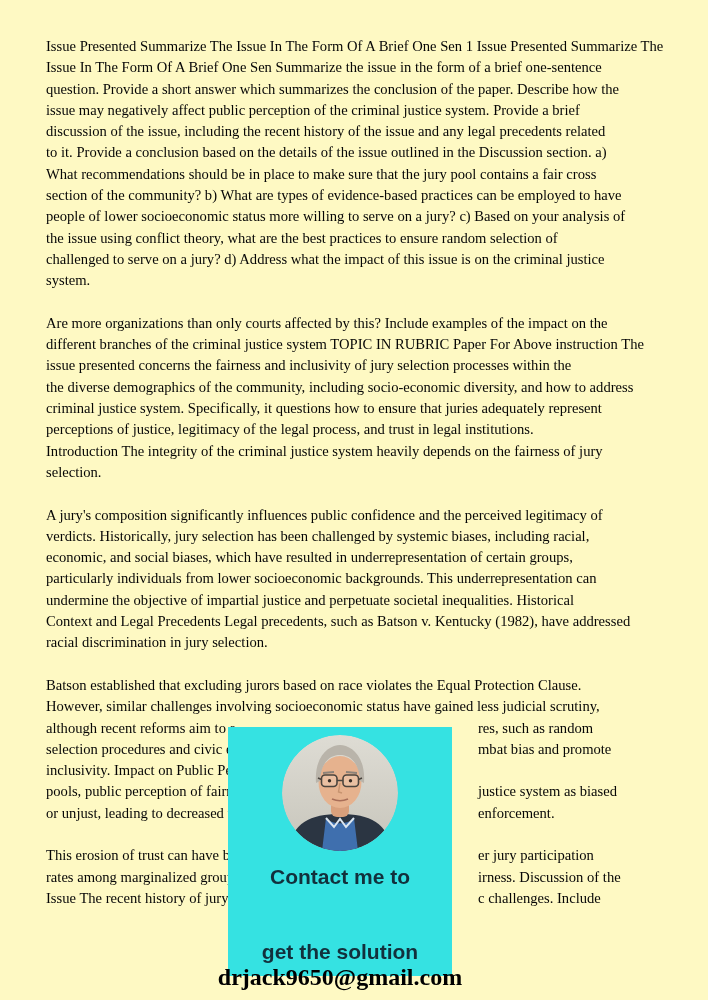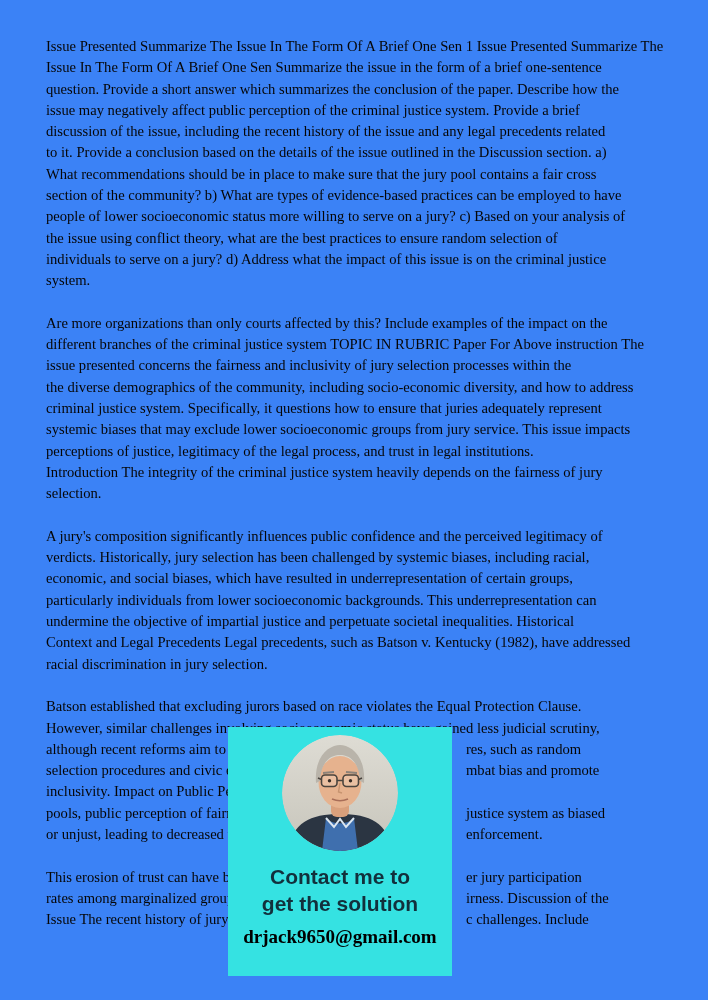--- a/index.html
+++ b/index.html
@@ -3,32 +3,32 @@
 <meta charset="utf-8">
 <style>
   html,body{margin:0;padding:0;}
   body{
     width:708px;height:1000px;
     background:#ffffff;
     font-family:"Liberation Serif", serif;
     position:relative;
     overflow:hidden;
   }
-  .page{position:absolute;inset:0;background:#3b82f6;}
+  .page{position:absolute;inset:0;background:#fef9c3;}
   .doc-text{
     position:absolute;
     left:46px;top:36px;width:620px;
     font-size:14.6px;
     line-height:21.3px;
     color:#060606;
   }
   .paragraph{margin:0 0 21.3px 0;}
   .line{white-space:nowrap;height:21.3px;}
   .line.split{position:relative;}
-  .frag-right{position:absolute;left:420px;top:0;white-space:nowrap;}
+  .frag-right{position:absolute;left:432px;top:0;white-space:nowrap;}
 
   .overlay-card{
     position:absolute;
     left:228px;top:727px;
     width:224px;height:249px;
     background:var(--card-bg,#35e2e2);
     display:flex;
     flex-direction:column;
     align-items:center;
     box-sizing:border-box;
@@ -41,59 +41,59 @@
     flex:0 0 auto;
   }
   .avatar svg{display:block;width:116px;height:116px;}
   .contact-line{
     font-family:"Liberation Sans", sans-serif;
     font-weight:bold;
     font-size:21px;
     line-height:27px;
     color:var(--card-text,#12303c);
     text-align:center;
+    margin-top:48px;
   }
   .contact-line.first{margin-top:12px;}
   .contact-email{
     font-family:"Liberation Serif", serif;
     font-weight:bold;
-    font-size:19px;
+    font-size:24px;
     line-height:24px;
     color:#000000;
-    margin-top:8px;
+    margin-top:0;
     text-align:left;
   }
 </style>
 </head>
 <body style="--card-bg: #35e2e2; --card-text: #12303c;">
 
 <div class="page">
 
   <div class="doc-text" id="doc-text">
       <div class="paragraph">
         <div class="line">Issue Presented Summarize The Issue In The Form Of A Brief One Sen 1 Issue Presented Summarize The</div>
         <div class="line">Issue In The Form Of A Brief One Sen Summarize the issue in the form of a brief one-sentence</div>
         <div class="line">question. Provide a short answer which summarizes the conclusion of the paper. Describe how the</div>
         <div class="line">issue may negatively affect public perception of the criminal justice system. Provide a brief</div>
         <div class="line">discussion of the issue, including the recent history of the issue and any legal precedents related</div>
         <div class="line">to it. Provide a conclusion based on the details of the issue outlined in the Discussion section. a)</div>
         <div class="line">What recommendations should be in place to make sure that the jury pool contains a fair cross</div>
         <div class="line">section of the community? b) What are types of evidence-based practices can be employed to have</div>
         <div class="line">people of lower socioeconomic status more willing to serve on a jury? c) Based on your analysis of</div>
         <div class="line">the issue using conflict theory, what are the best practices to ensure random selection of</div>
-        <div class="line">individuals to serve on a jury? d) Address what the impact of this issue is on the criminal justice</div>
+        <div class="line">challenged to serve on a jury? d) Address what the impact of this issue is on the criminal justice</div>
         <div class="line">system.</div>
       </div>
       <div class="paragraph">
         <div class="line">Are more organizations than only courts affected by this? Include examples of the impact on the</div>
         <div class="line">different branches of the criminal justice system TOPIC IN RUBRIC Paper For Above instruction The</div>
         <div class="line">issue presented concerns the fairness and inclusivity of jury selection processes within the</div>
         <div class="line">the diverse demographics of the community, including socio-economic diversity, and how to address</div>
         <div class="line">criminal justice system. Specifically, it questions how to ensure that juries adequately represent</div>
-        <div class="line">systemic biases that may exclude lower socioeconomic groups from jury service. This issue impacts</div>
         <div class="line">perceptions of justice, legitimacy of the legal process, and trust in legal institutions.</div>
         <div class="line">Introduction The integrity of the criminal justice system heavily depends on the fairness of jury</div>
         <div class="line">selection.</div>
       </div>
       <div class="paragraph">
         <div class="line">A jury's composition significantly influences public confidence and the perceived legitimacy of</div>
         <div class="line">verdicts. Historically, jury selection has been challenged by systemic biases, including racial,</div>
         <div class="line">economic, and social biases, which have resulted in underrepresentation of certain groups,</div>
         <div class="line">particularly individuals from lower socioeconomic backgrounds. This underrepresentation can</div>
         <div class="line">undermine the objective of impartial justice and perpetuate societal inequalities. Historical</div>

